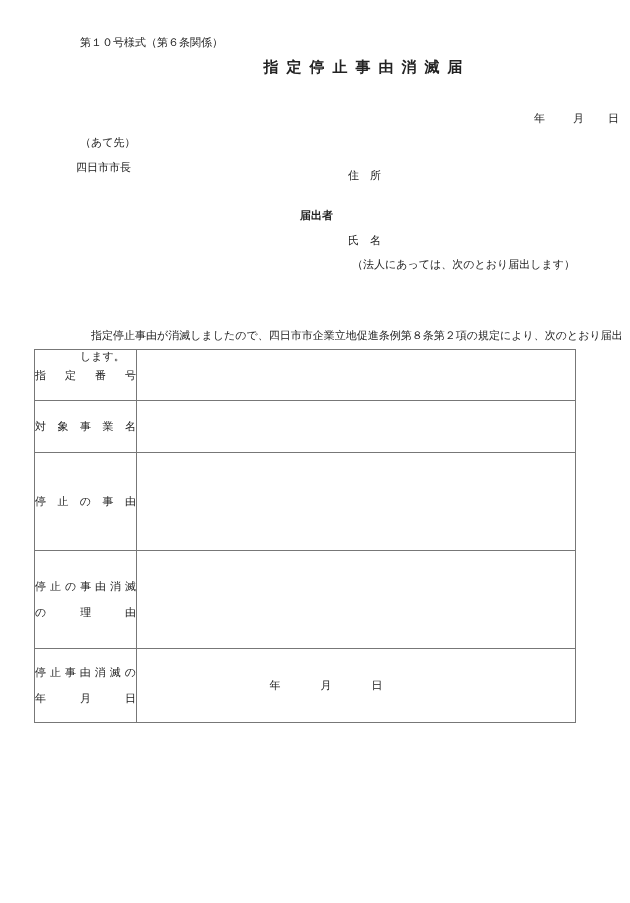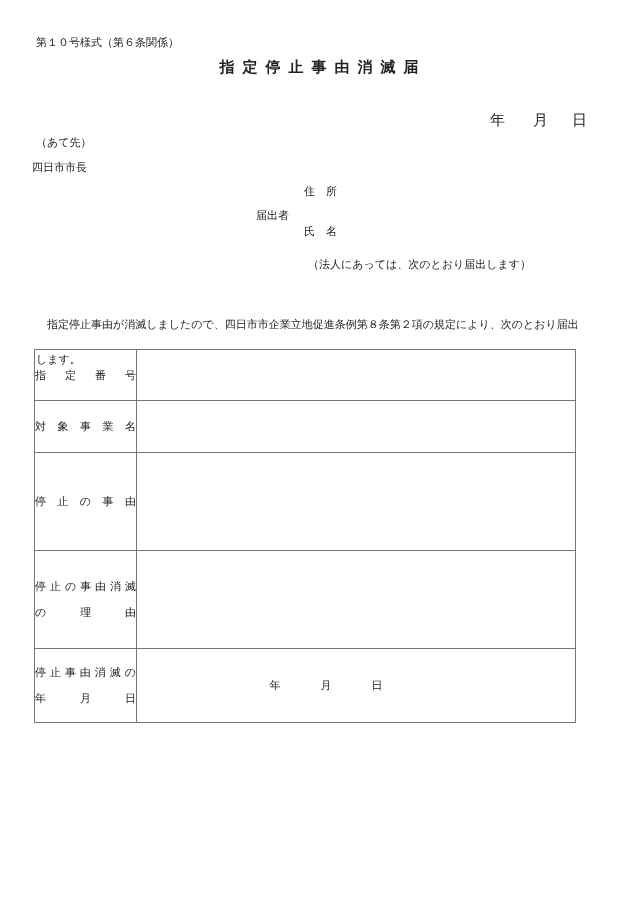--- a/index.html
+++ b/index.html
@@ -1,32 +1,32 @@
 <!DOCTYPE html>
 <html><head>
 <meta charset="utf-8">
 <style>
   html, body { margin: 0; padding: 0; background: #ffffff; }
   body {
     width: 630px; height: 903px; position: relative; overflow: hidden;
     font-family: "DejaVu Serif", "Liberation Serif", serif;
     color: #222222; font-size: 11px;
   }
-  .abs { position: absolute; white-space: nowrap; line-height: 1; }
+  .abs { position: absolute; white-space: nowrap; line-height: 1; margin-left: 44px; }
   .form-no { left: 36px; top: 37px; font-size: 11px; }
   .title { left: 0; width: 630px; top: 60px; text-align: center; font-size: 15px; font-weight: bold; letter-spacing: 8px; padding-left: 8px; }
-  .date-row { left: 490px; top: 113px; font-size: 15px; }
+  .date-row { left: 490px; top: 113px; font-size: 11px; }
   .date-row span { display: inline-block; }
   .addressee { left: 36px; top: 138px; font-family: Liberation Mono, monospace; }
   .mayor { left: 32px; top: 162px; }
-  .addr-label { left: 304px; top: 186px; letter-spacing: 11px; font-family: Liberation Serif, serif; }
-  .notifier { left: 256px; top: 210px; }
-  .name-label { left: 304px; top: 226px; letter-spacing: 11px; }
+  .addr-label { left: 304px; top: 170px; letter-spacing: 11px; font-family: Liberation Serif, serif; }
+  .notifier { left: 256px; top: 210px; font-weight: bold; }
+  .name-label { left: 304px; top: 235px; letter-spacing: 11px; }
   .corp-note { left: 308px; top: 259px; }
-  .body-text { left: 36px; top: 307px; width: 550px; white-space: normal; line-height: 35px; text-indent: 11px; }
+  .body-text { left: 36px; top: 325px; width: 550px; white-space: normal; line-height: 21px; text-indent: 11px; }
   table.form {
     position: absolute; left: 34px; top: 349px; width: 542px;
     border-collapse: collapse; table-layout: fixed;
   }
   table.form td { border: 1.5px solid #777777; padding: 0; vertical-align: middle; }
   td.lbl { width: 101px; padding-left: 6px; padding-right: 4px; font-size: 11px; }
   .spread { display: flex; justify-content: space-between; }
   .lines .spread { line-height: 26px; }
   td.val { font-size: 11px; }
   .date-cell { display: flex; justify-content: center; gap: 40px; padding-right: 60px; }

